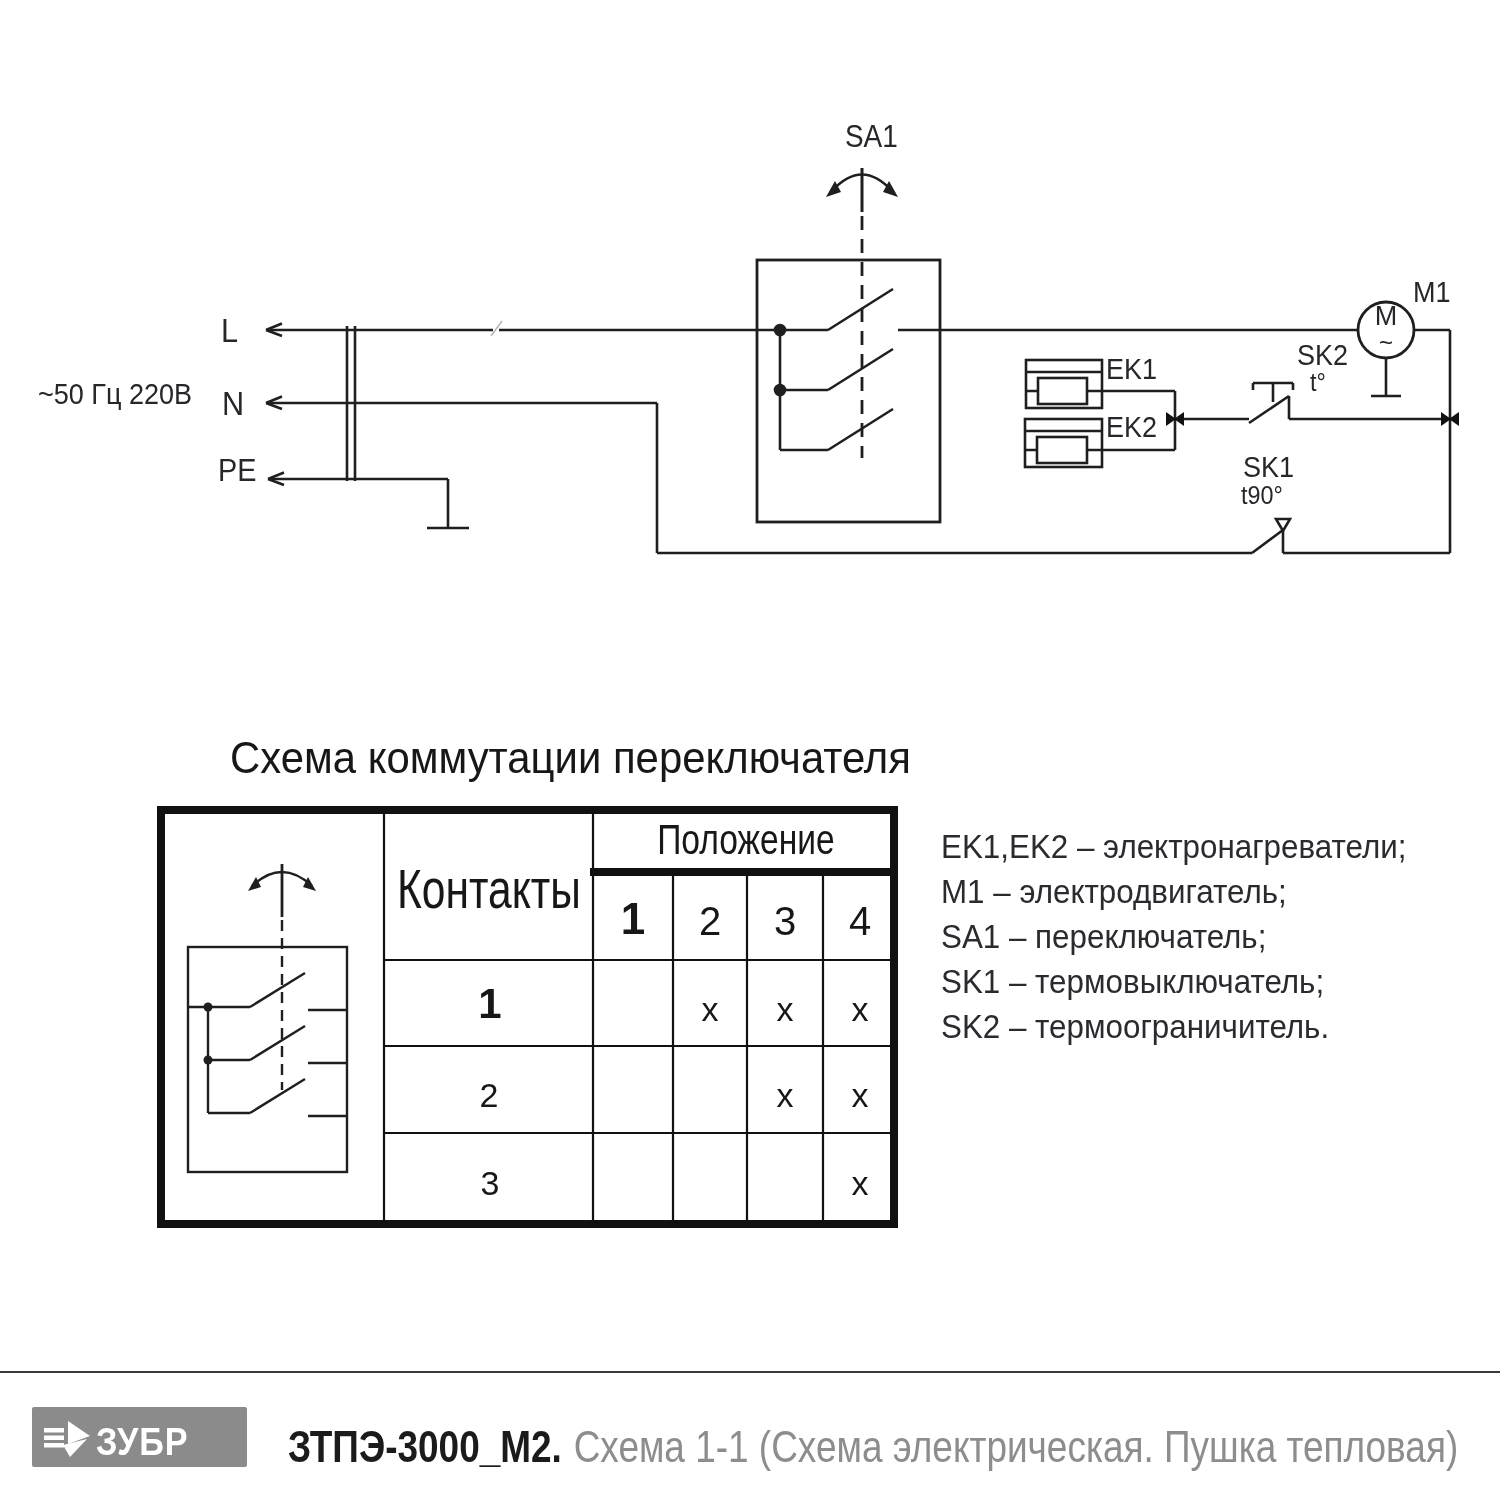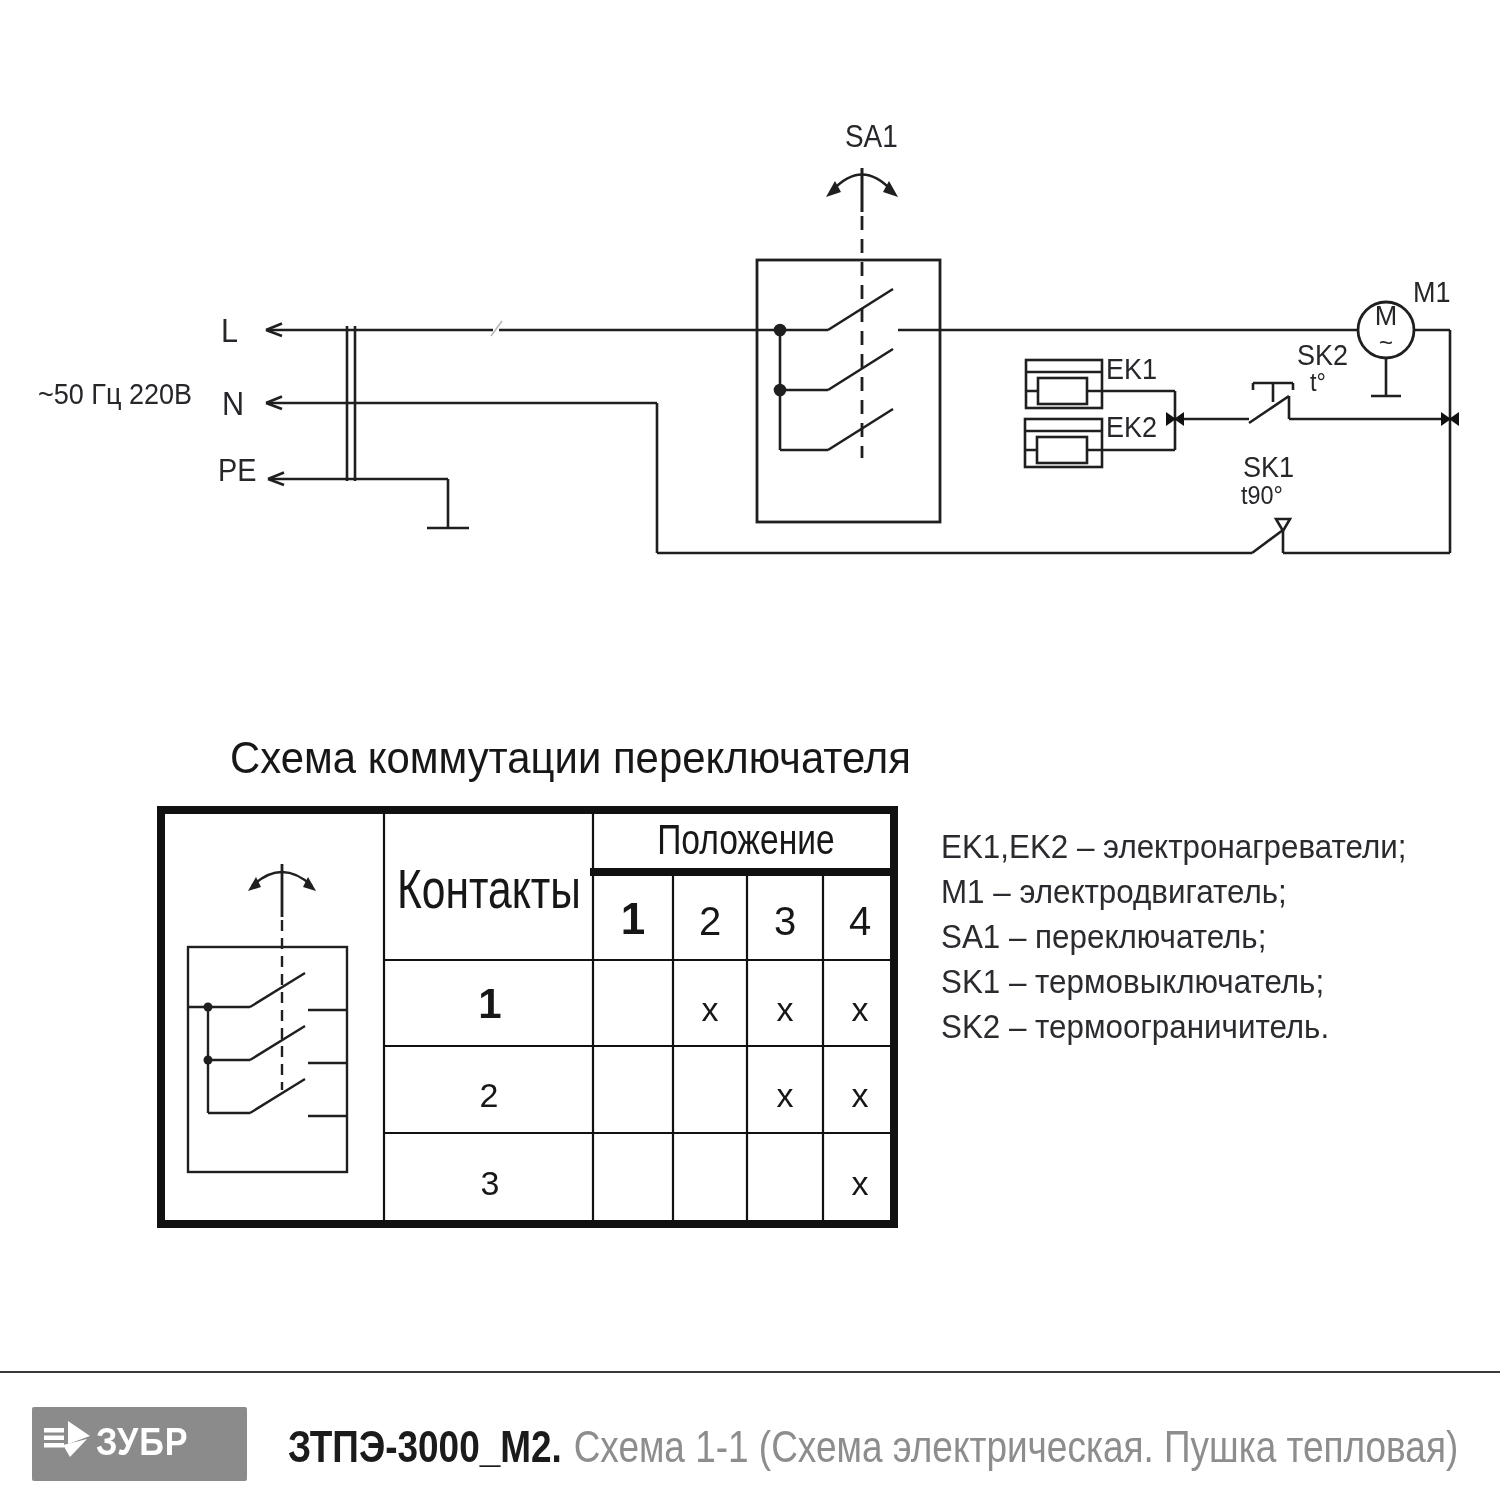--- a/index.html
+++ b/index.html
@@ -7,21 +7,21 @@
           font-family:"Liberation Sans",sans-serif;}
   .art{position:absolute;left:0;top:0;}
   .lbl{position:absolute;white-space:nowrap;line-height:1;color:#26262b;
        font-family:"Liberation Sans",sans-serif;}
   .cL{transform:scaleX(.9);transform-origin:left top;}
   .ctr{text-align:center;}
   .tableTxt{color:#171717;}
   .legend-item{position:absolute;white-space:nowrap;line-height:1.05;color:#2a2a2f;
        font-size:33px;transform:scaleX(.95);transform-origin:left top;}
   .footer-line{position:absolute;left:0;top:1371px;width:1500px;height:2px;background:#3a3a3a;}
-  .logo{position:absolute;left:32px;top:1407px;width:215px;height:74px;background:#8b8b8b;border-radius:2px;}
+  .logo{position:absolute;left:32px;top:1407px;width:215px;height:60px;background:#8b8b8b;border-radius:2px;}
   .logo-text{position:absolute;left:64px;top:14px;font-size:38px;font-weight:700;color:#ffffff;
        letter-spacing:1px;transform:scaleX(.9);transform-origin:left top;white-space:nowrap;}
   .footer-title{position:absolute;left:288px;top:1422px;font-size:44px;white-space:nowrap;
        transform:scaleX(.84);transform-origin:left top;}
   .model{font-weight:700;color:#1b1b1b;}
   .subtitle{color:#8d8d8d;margin-left:14px;font-weight:400;}
 </style>
 </head>
 <body>
 

